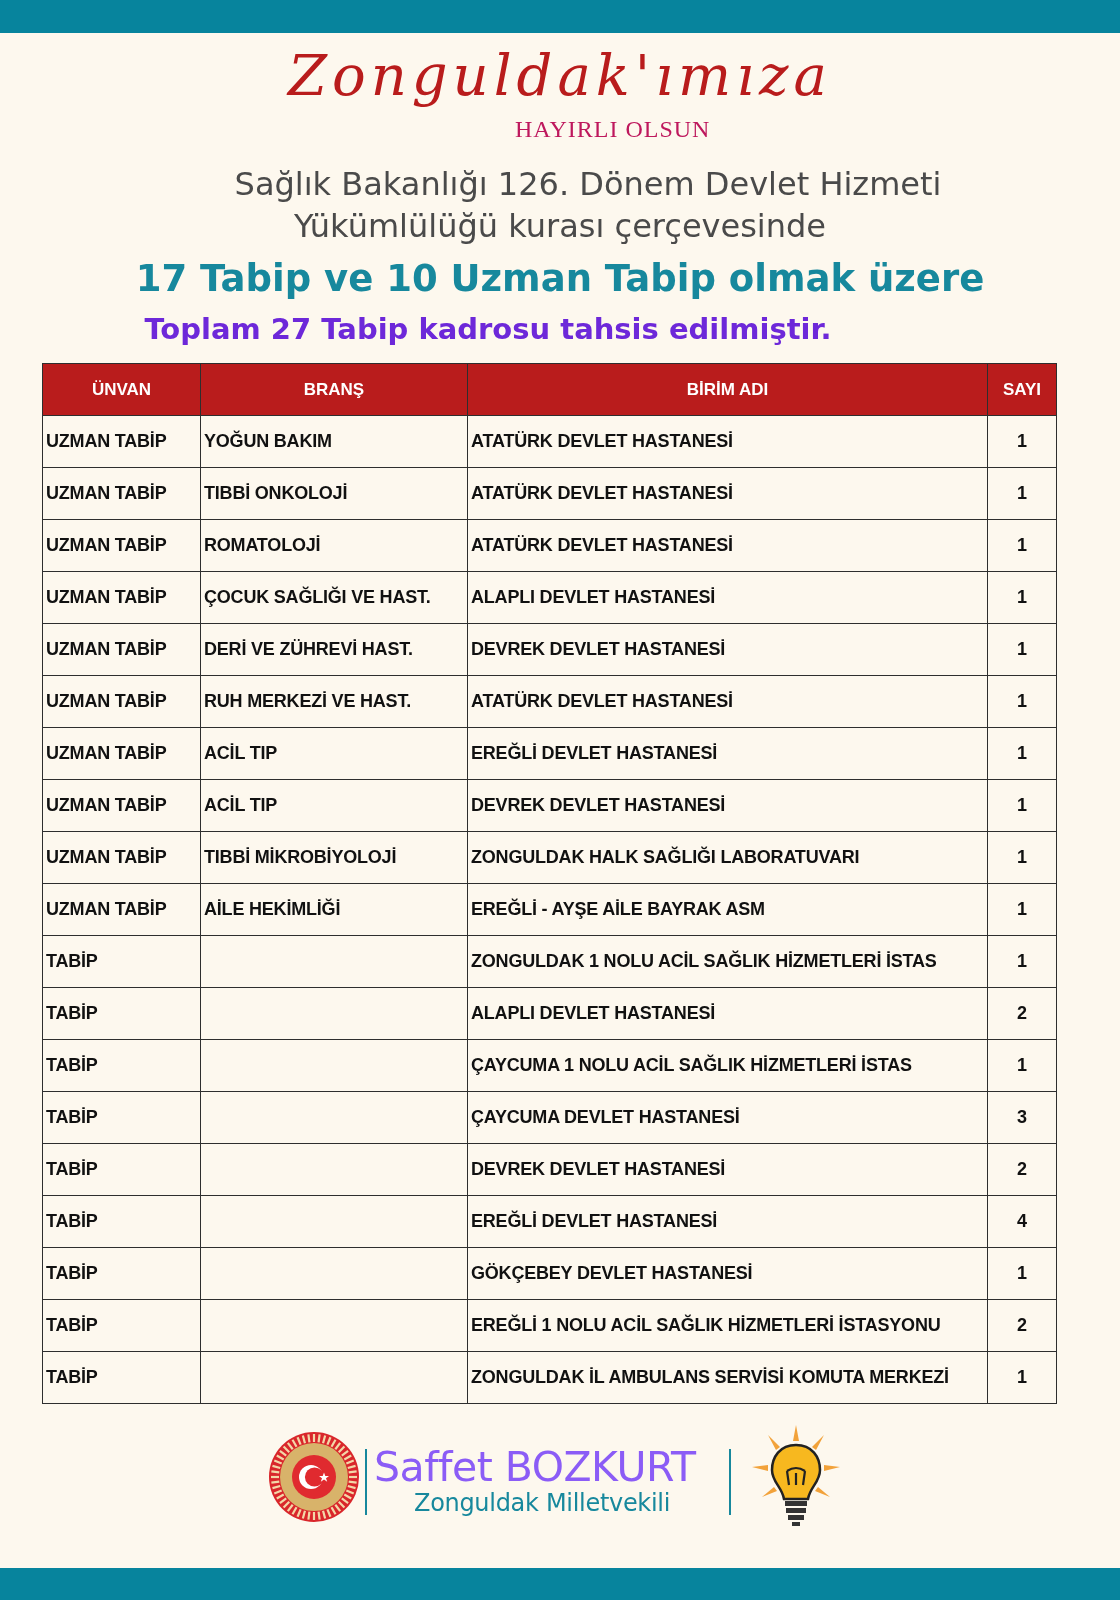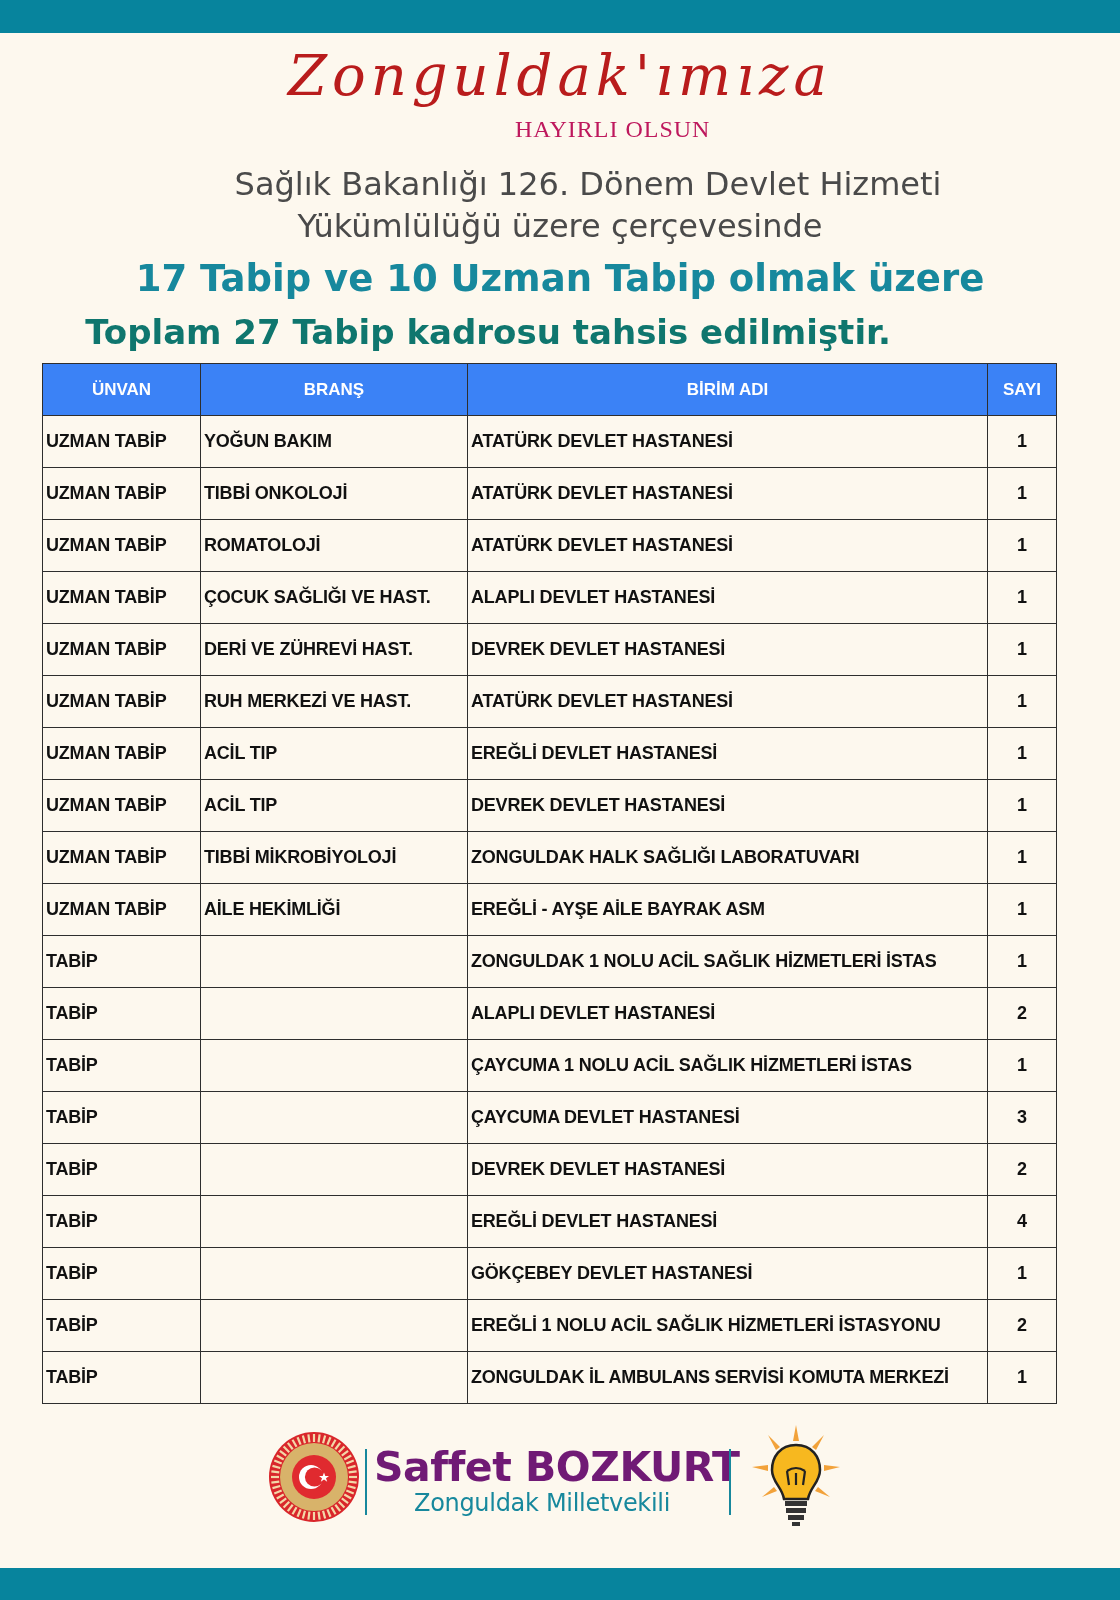--- a/index.html
+++ b/index.html
@@ -25,63 +25,63 @@
     font-family: "DejaVu Sans", sans-serif; font-weight: normal; font-size: 32px; color: #4a4a4a;
   }
   .sub1 { top: 165px; margin-left: 28px; }
   .sub2 { top: 207px; }
   .headline {
     position: absolute; left: 0; width: 1120px; top: 257px; text-align: center;
     font-family: "DejaVu Sans", sans-serif; font-weight: bold; font-size: 37px; color: #17889d;
   }
   .summary {
     position: absolute; left: 0; width: 976px; top: 312px; text-align: center;
-    font-family: "DejaVu Sans", sans-serif; font-weight: bold; font-size: 34px; color: #0f766e;
+    font-family: "DejaVu Sans", sans-serif; font-weight: bold; font-size: 29px; color: #6d28d9;
   }
 
   table.alloc {
     position: absolute; left: 42px; top: 363px; width: 1014px;
     border-collapse: collapse; table-layout: fixed;
   }
   table.alloc col.c1 { width: 158px; }
   table.alloc col.c2 { width: 267px; }
   table.alloc col.c3 { width: 520px; }
   table.alloc col.c4 { width: 69px; }
   table.alloc th {
-    background: #3b82f6; color: #ffffff; height: 51px; font-size: 17px; font-weight: bold;
+    background: #b91c1c; color: #ffffff; height: 51px; font-size: 17px; font-weight: bold;
     border: 1px solid #2e2e2e; text-align: center; padding: 0;
   }
   table.alloc td {
     height: 51px; border: 1px solid #2e2e2e; font-size: 18px; font-weight: bold; color: #111;
     padding: 0 0 0 3px; white-space: nowrap; overflow: hidden; letter-spacing: -0.2px;
   }
   table.alloc td.num { text-align: center; padding: 0; }
 
   .footer { position: absolute; left: 0; top: 1425px; width: 1120px; height: 105px; }
   .seal { position: absolute; left: 268px; top: 6px; width: 92px; height: 92px; }
   .divider { position: absolute; width: 2px; background: #17889d; }
   .name {
     position: absolute; left: 374px; top: 18px; font-family: "DejaVu Sans", sans-serif;
-    font-weight: bold; font-size: 41px; color: #701a75; letter-spacing: -0.5px; white-space: nowrap;
+    font-weight: normal; font-size: 41px; color: #8b5cf6; letter-spacing: -0.5px; white-space: nowrap;
   }
   .role {
     position: absolute; left: 414px; top: 64px; font-family: "DejaVu Sans", sans-serif;
     font-size: 24px; color: #17889d; white-space: nowrap; letter-spacing: -0.3px;
   }
   .bulb { position: absolute; left: 750px; top: 0px; width: 92px; height: 104px; }
 </style>
 </head>
 <body>
 
 <div class="top-bar"></div>
 
 <div class="script-title">Zonguldak'ımıza</div>
 <div class="hayirli">HAYIRLI OLSUN</div>
 <div class="sub1">Sağlık Bakanlığı 126. Dönem Devlet Hizmeti</div>
-<div class="sub2">Yükümlülüğü üzere çerçevesinde</div>
+<div class="sub2">Yükümlülüğü kurası çerçevesinde</div>
 <div class="headline">17 Tabip ve 10 Uzman Tabip olmak üzere</div>
 <div class="summary">Toplam 27 Tabip kadrosu tahsis edilmiştir.</div>
 
 <table class="alloc">
   <colgroup>
       <col class="c1">
       <col class="c2">
       <col class="c3">
       <col class="c4">
     </colgroup>

